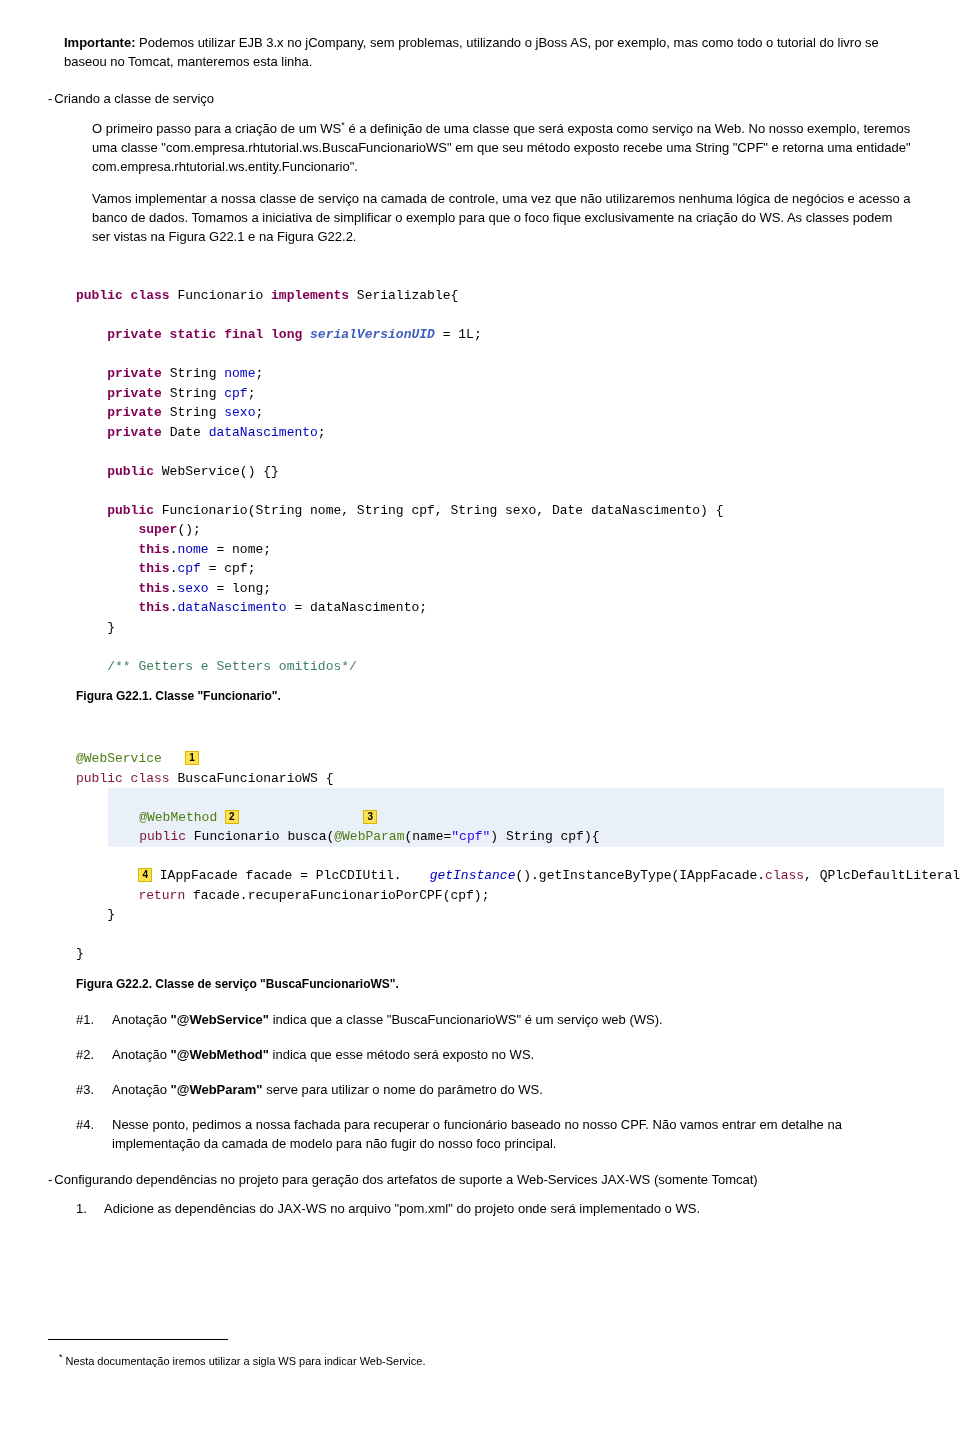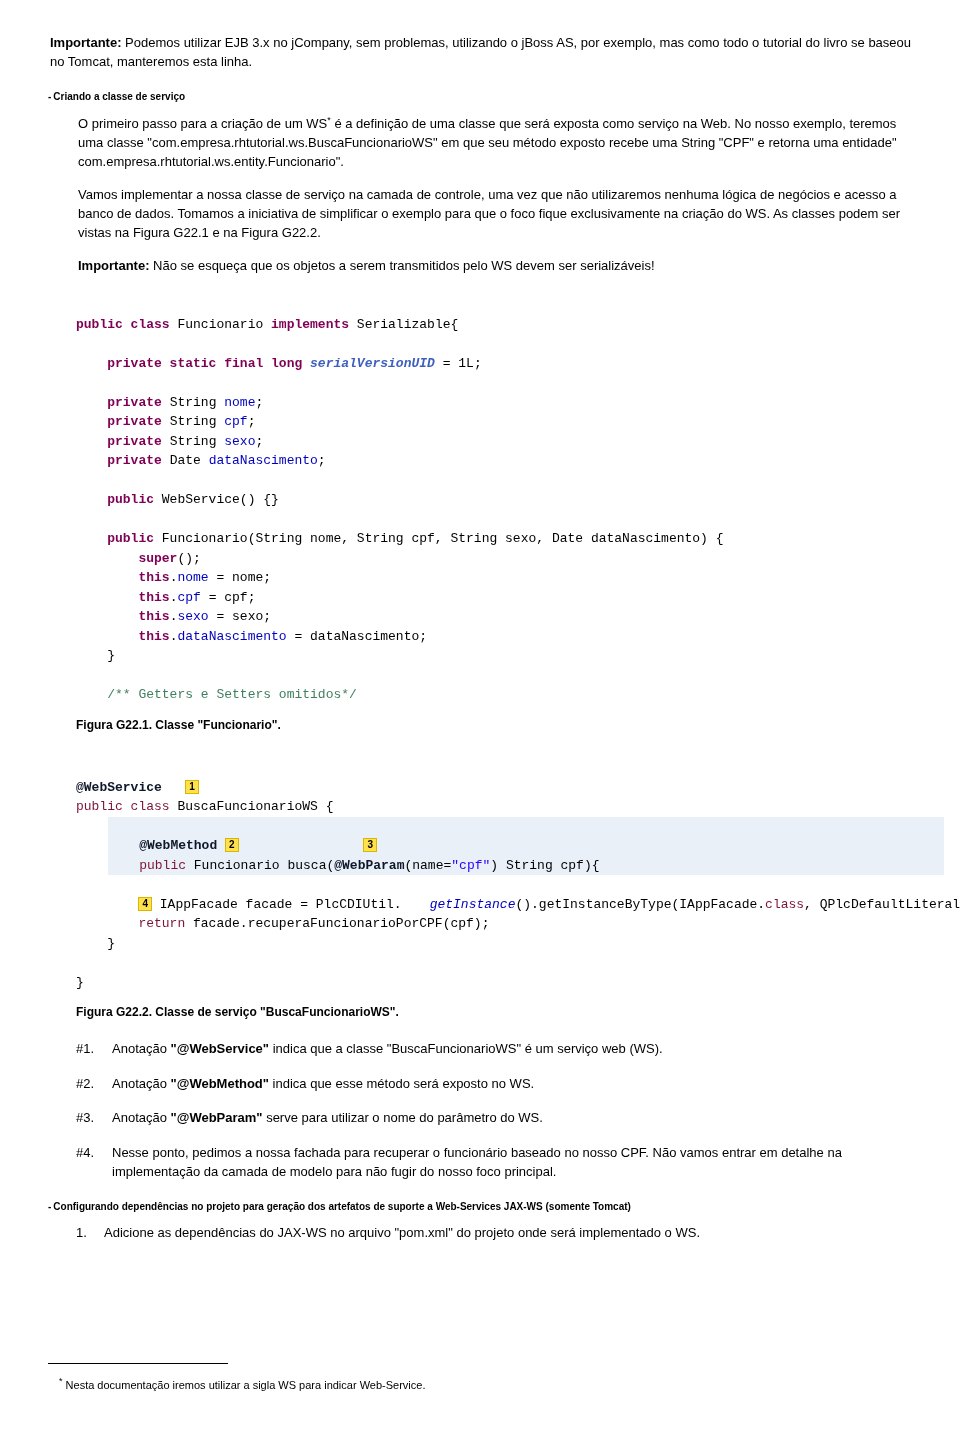--- a/index.html
+++ b/index.html
@@ -6,42 +6,41 @@
     font-family: Verdana, Arial, sans-serif;
     font-size: 13px;
     color: #000;
     background: #fff;
     margin: 0;
     padding: 34px 48px 40px 48px;
     width: 960px;
     box-sizing: border-box;
     line-height: 1.45;
   }
-  p { margin: 0 0 14px 2px; }
+  p { margin: 0 0 14px 16px; }
   .bold { font-weight: bold; }
   .section-heading {
-    font-size: 10px;
+    font-size: 13px;
     margin: 18px 0 10px 0;
-    font-weight: bold;
   }
   .dash { display: inline-block; margin-right: 2px; }
   .indent-block { margin-left: 28px; }
   .code-img {
     font-family: "Courier New", monospace;
     font-size: 13px;
     line-height: 1.5;
     margin: 10px 0 6px 28px;
     white-space: pre;
     padding: 6px 0;
   }
   .kw-purple { color: #7f0055; font-weight: bold; }
   .kw-ital { color: #3f5fbf; font-style: italic; font-weight: bold; }
   .varname { color: #0000c0; }
   .comment { color: #3f7f5f; margin-top: 12px; }
-  .gray { color: #0f172a; font-weight: bold; }
+  .gray { color: #4d7c0f; }
   .darkred { color: #7e1434; }
   .str { color: #2a00ff; }
   .static-it { font-style: italic; color: #0000c0; margin-left: 28px; }
   .num-badge {
     display: inline-block;
     background: #ffe14d;
     color: #000;
     font-size: 10px;
     font-weight: bold;
     font-family: Arial, sans-serif;
@@ -91,42 +90,39 @@
 
 <p class="section-heading">
   <span class="dash">-</span><span>Criando a classe de serviço</span>
 </p>
 
 <div class="indent-block">
   <p>
     <span>O primeiro passo para a criação de um WS</span><span class="sup">*</span><span> é a definição de uma classe que será exposta como serviço na Web. No nosso exemplo, teremos uma classe "com.empresa.rhtutorial.ws.BuscaFuncionarioWS" em que seu método exposto recebe uma String "CPF" e retorna uma entidade" com.empresa.rhtutorial.ws.entity.Funcionario".</span>
   </p>
   <p>Vamos implementar a nossa classe de serviço na camada de controle, uma vez que não utilizaremos nenhuma lógica de negócios e acesso a banco de dados. Tomamos a iniciativa de simplificar o exemplo para que o foco fique exclusivamente na criação do WS. As classes podem ser vistas na Figura G22.1 e na Figura G22.2.</p>
-  <p>
-    <span class="bold">Importante:</span><span> Não se esqueça que os objetos a serem transmitidos pelo WS devem ser serializáveis!</span>
-  </p>
 </div>
 
 <div class="code-img">
 <span class="kw-purple">public class</span><span> Funcionario </span><span class="kw-purple">implements</span><span> Serializable{</span>
 
 <span class="kw-purple">    private static final long</span><span class="kw-ital"> serialVersionUID</span><span> = 1L;</span>
 
 <span class="kw-purple">    private</span><span> String </span><span class="varname">nome</span><span>;</span>
 <span class="kw-purple">    private</span><span> String </span><span class="varname">cpf</span><span>;</span>
 <span class="kw-purple">    private</span><span> String </span><span class="varname">sexo</span><span>;</span>
 <span class="kw-purple">    private</span><span> Date </span><span class="varname">dataNascimento</span><span>;</span>
 
 <span class="kw-purple">    public</span><span> WebService() {}</span>
 
 <span class="kw-purple">    public</span><span> Funcionario(String nome, String cpf, String sexo, Date dataNascimento) {</span>
 <span class="kw-purple">        super</span><span>();</span>
 <span class="kw-purple">        this</span><span>.</span><span class="varname">nome</span><span> = nome;</span>
 <span class="kw-purple">        this</span><span>.</span><span class="varname">cpf</span><span> = cpf;</span>
-<span class="kw-purple">        this</span><span>.</span><span class="varname">sexo</span><span> = sexo;</span>
+<span class="kw-purple">        this</span><span>.</span><span class="varname">sexo</span><span> = long;</span>
 <span class="kw-purple">        this</span><span>.</span><span class="varname">dataNascimento</span><span> = dataNascimento;</span>
 <span>    }</span>
 
 <span class="comment">    /** Getters e Setters omitidos*/</span>
 </div>
 
 <div class="figure-caption">Figura G22.1. Classe "Funcionario".</div>
 
 <div class="code-img">
 <span class="gray">@WebService</span>   <span class="num-badge">1</span>

